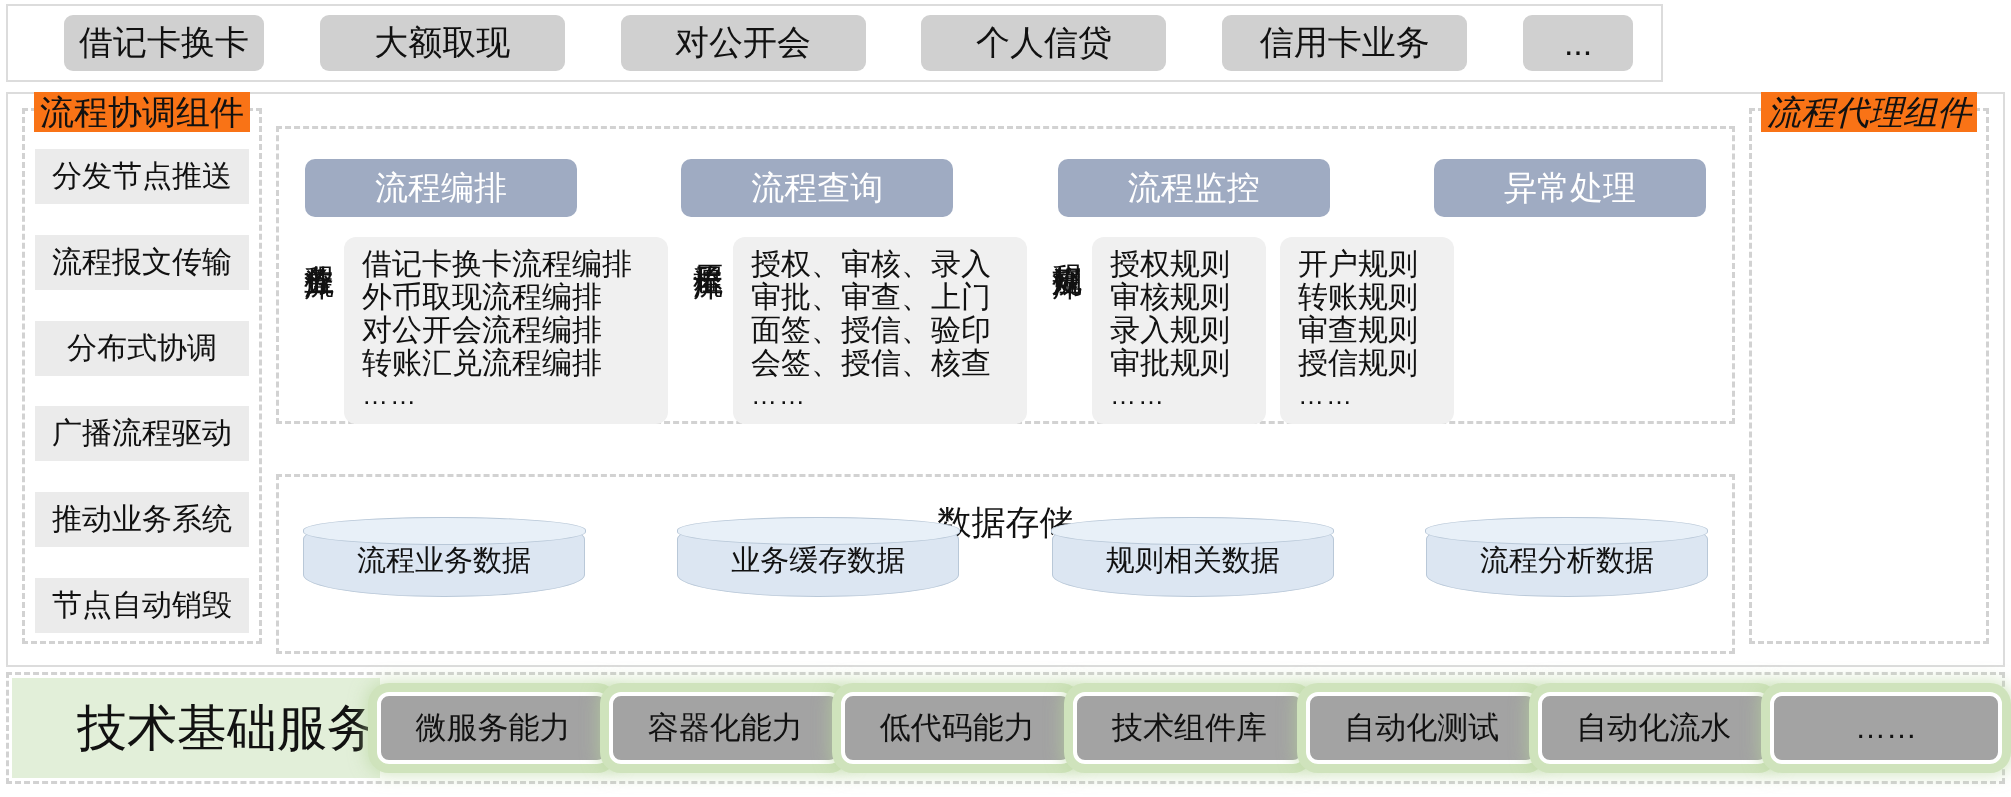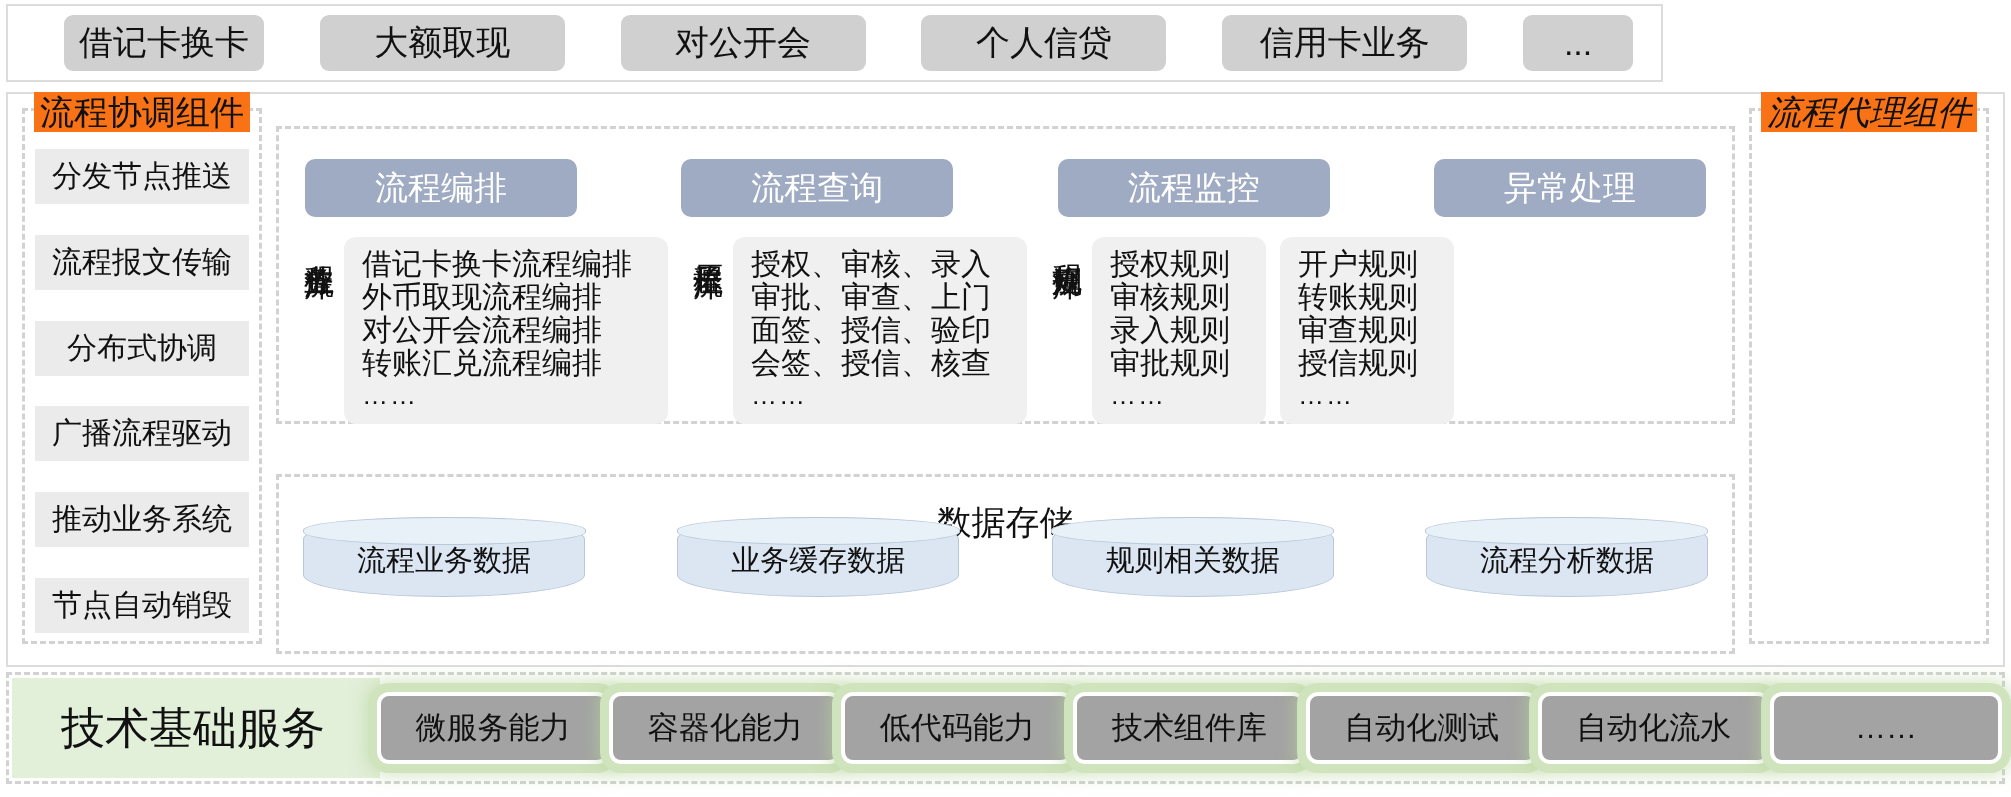--- a/index.html
+++ b/index.html
@@ -238,22 +238,22 @@
     position:absolute;
     left:3px; top:3px;
     height:calc(100% - 6px);
     width:368px;
     background:#e2efd9;
   }
   .bot-title{
     position:relative;
     z-index:3;
     width:368px;
-    text-align:center;
-    font-size:44px;
+    text-align:right;
+    font-size:50px;
     white-space:nowrap;
   }
   .bot-items{
     position:relative;
     z-index:3;
     flex:1;
     display:flex;
     align-items:center;
     justify-content:space-around;
     height:100%;

